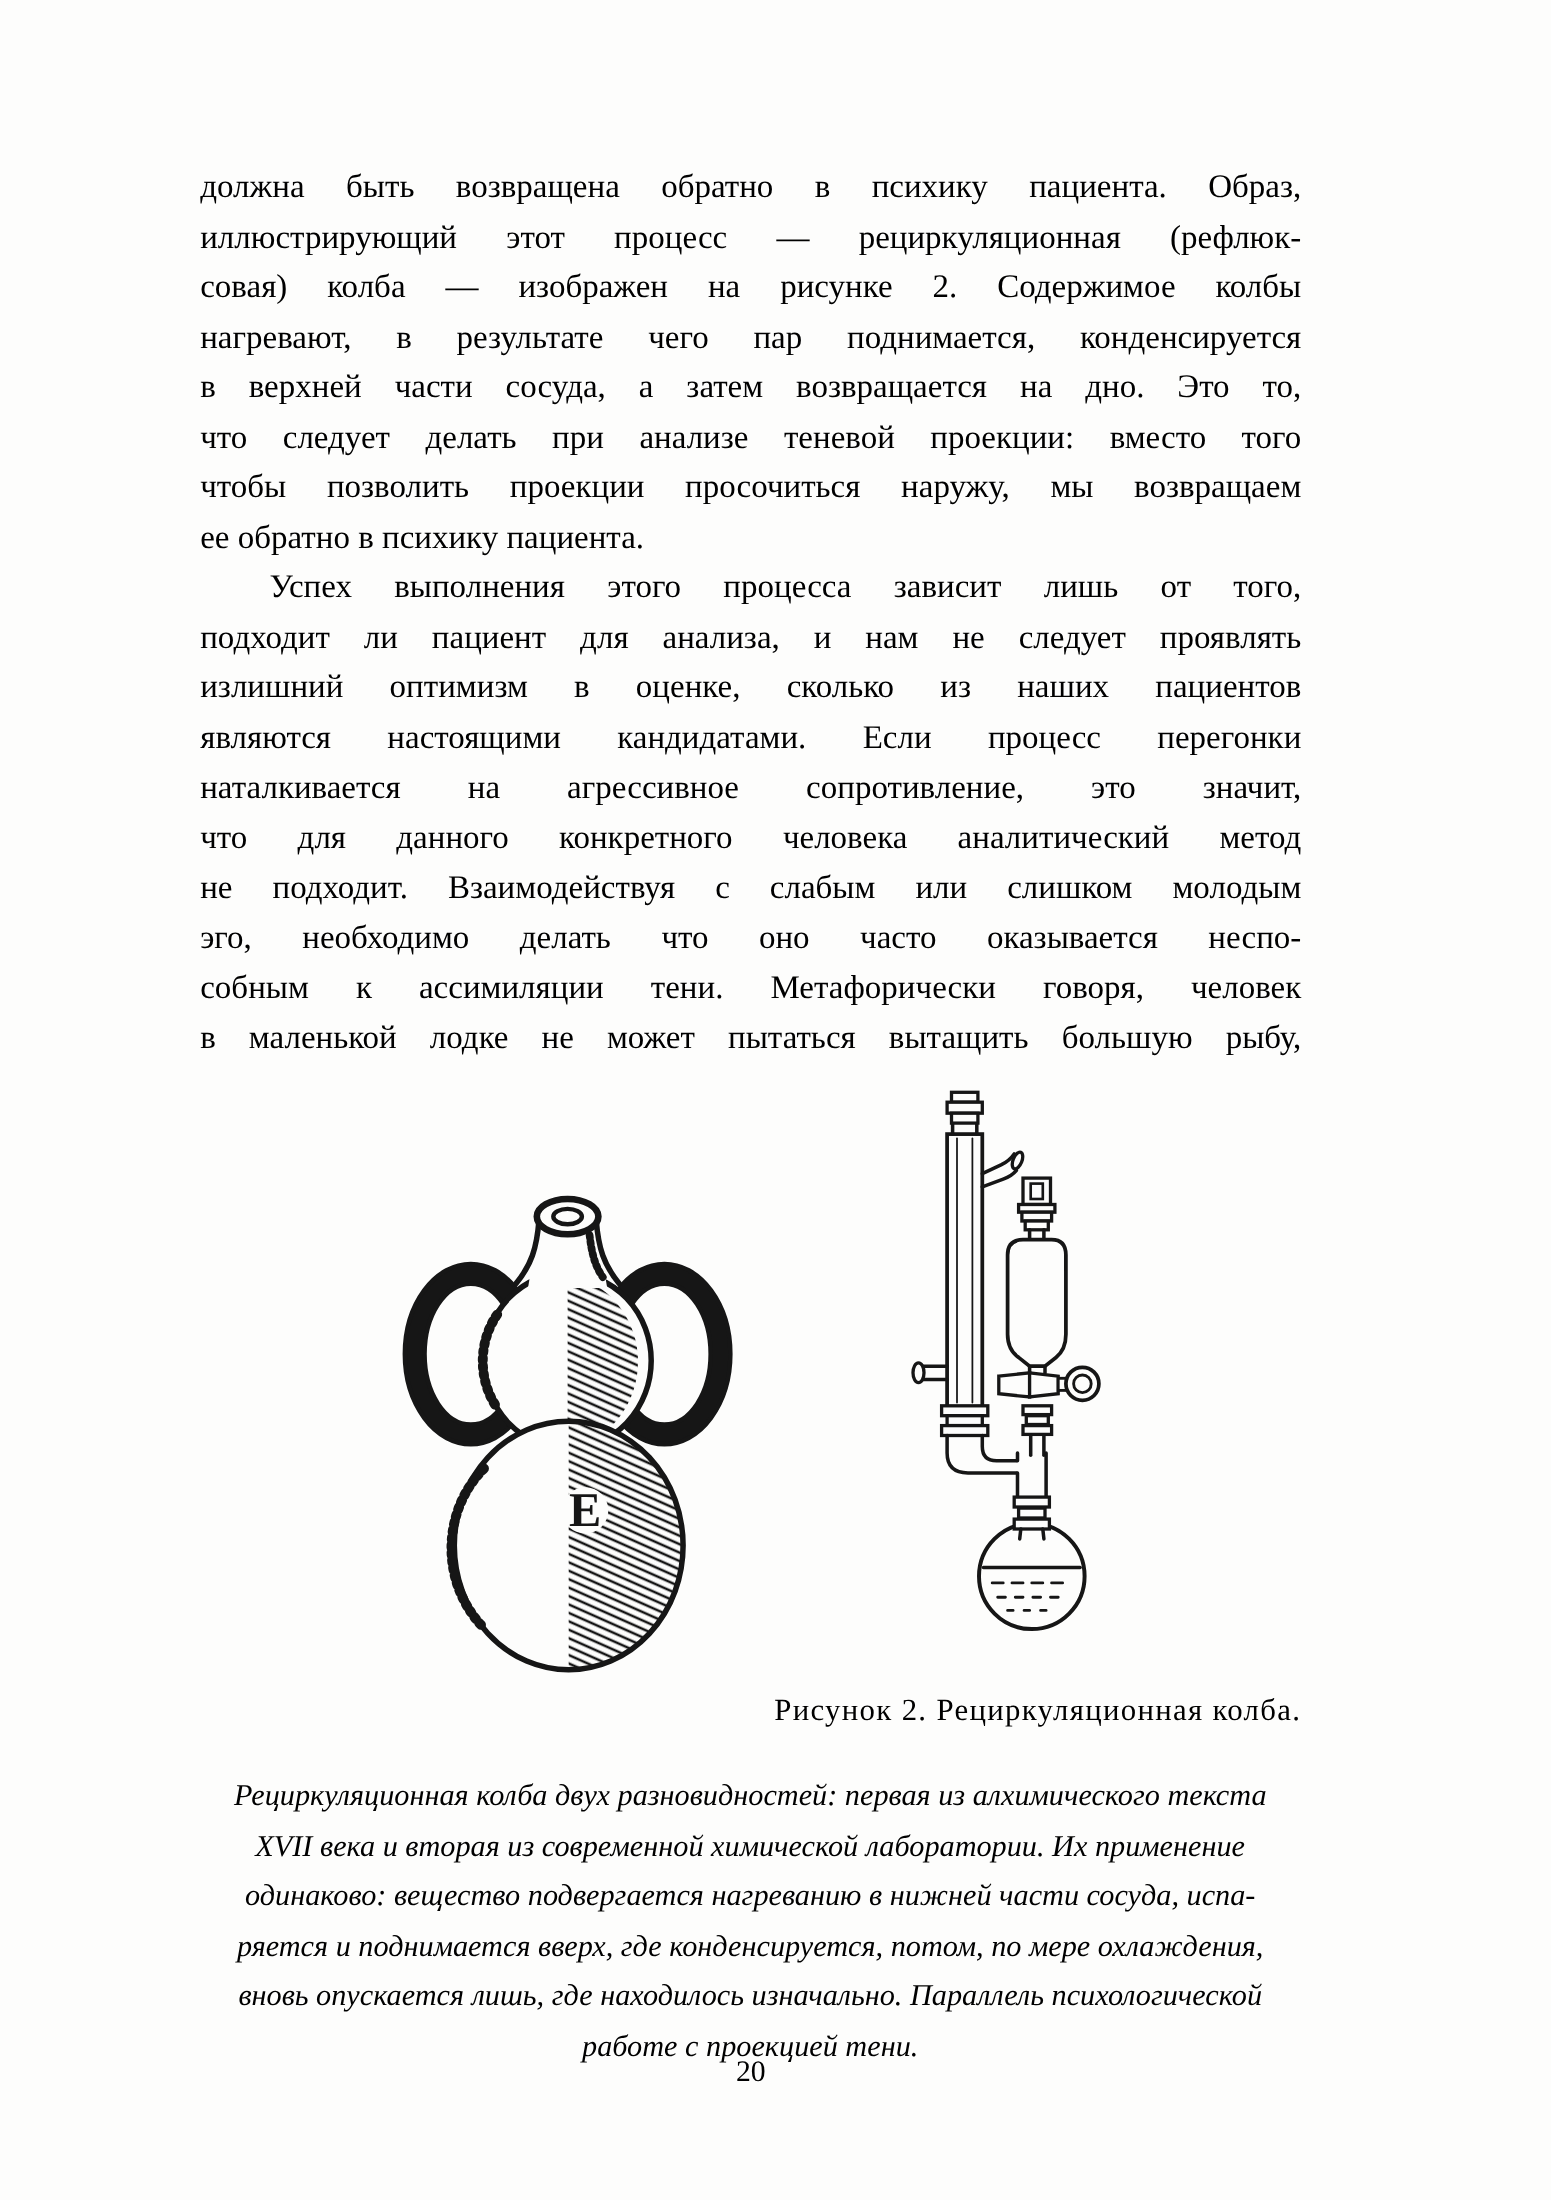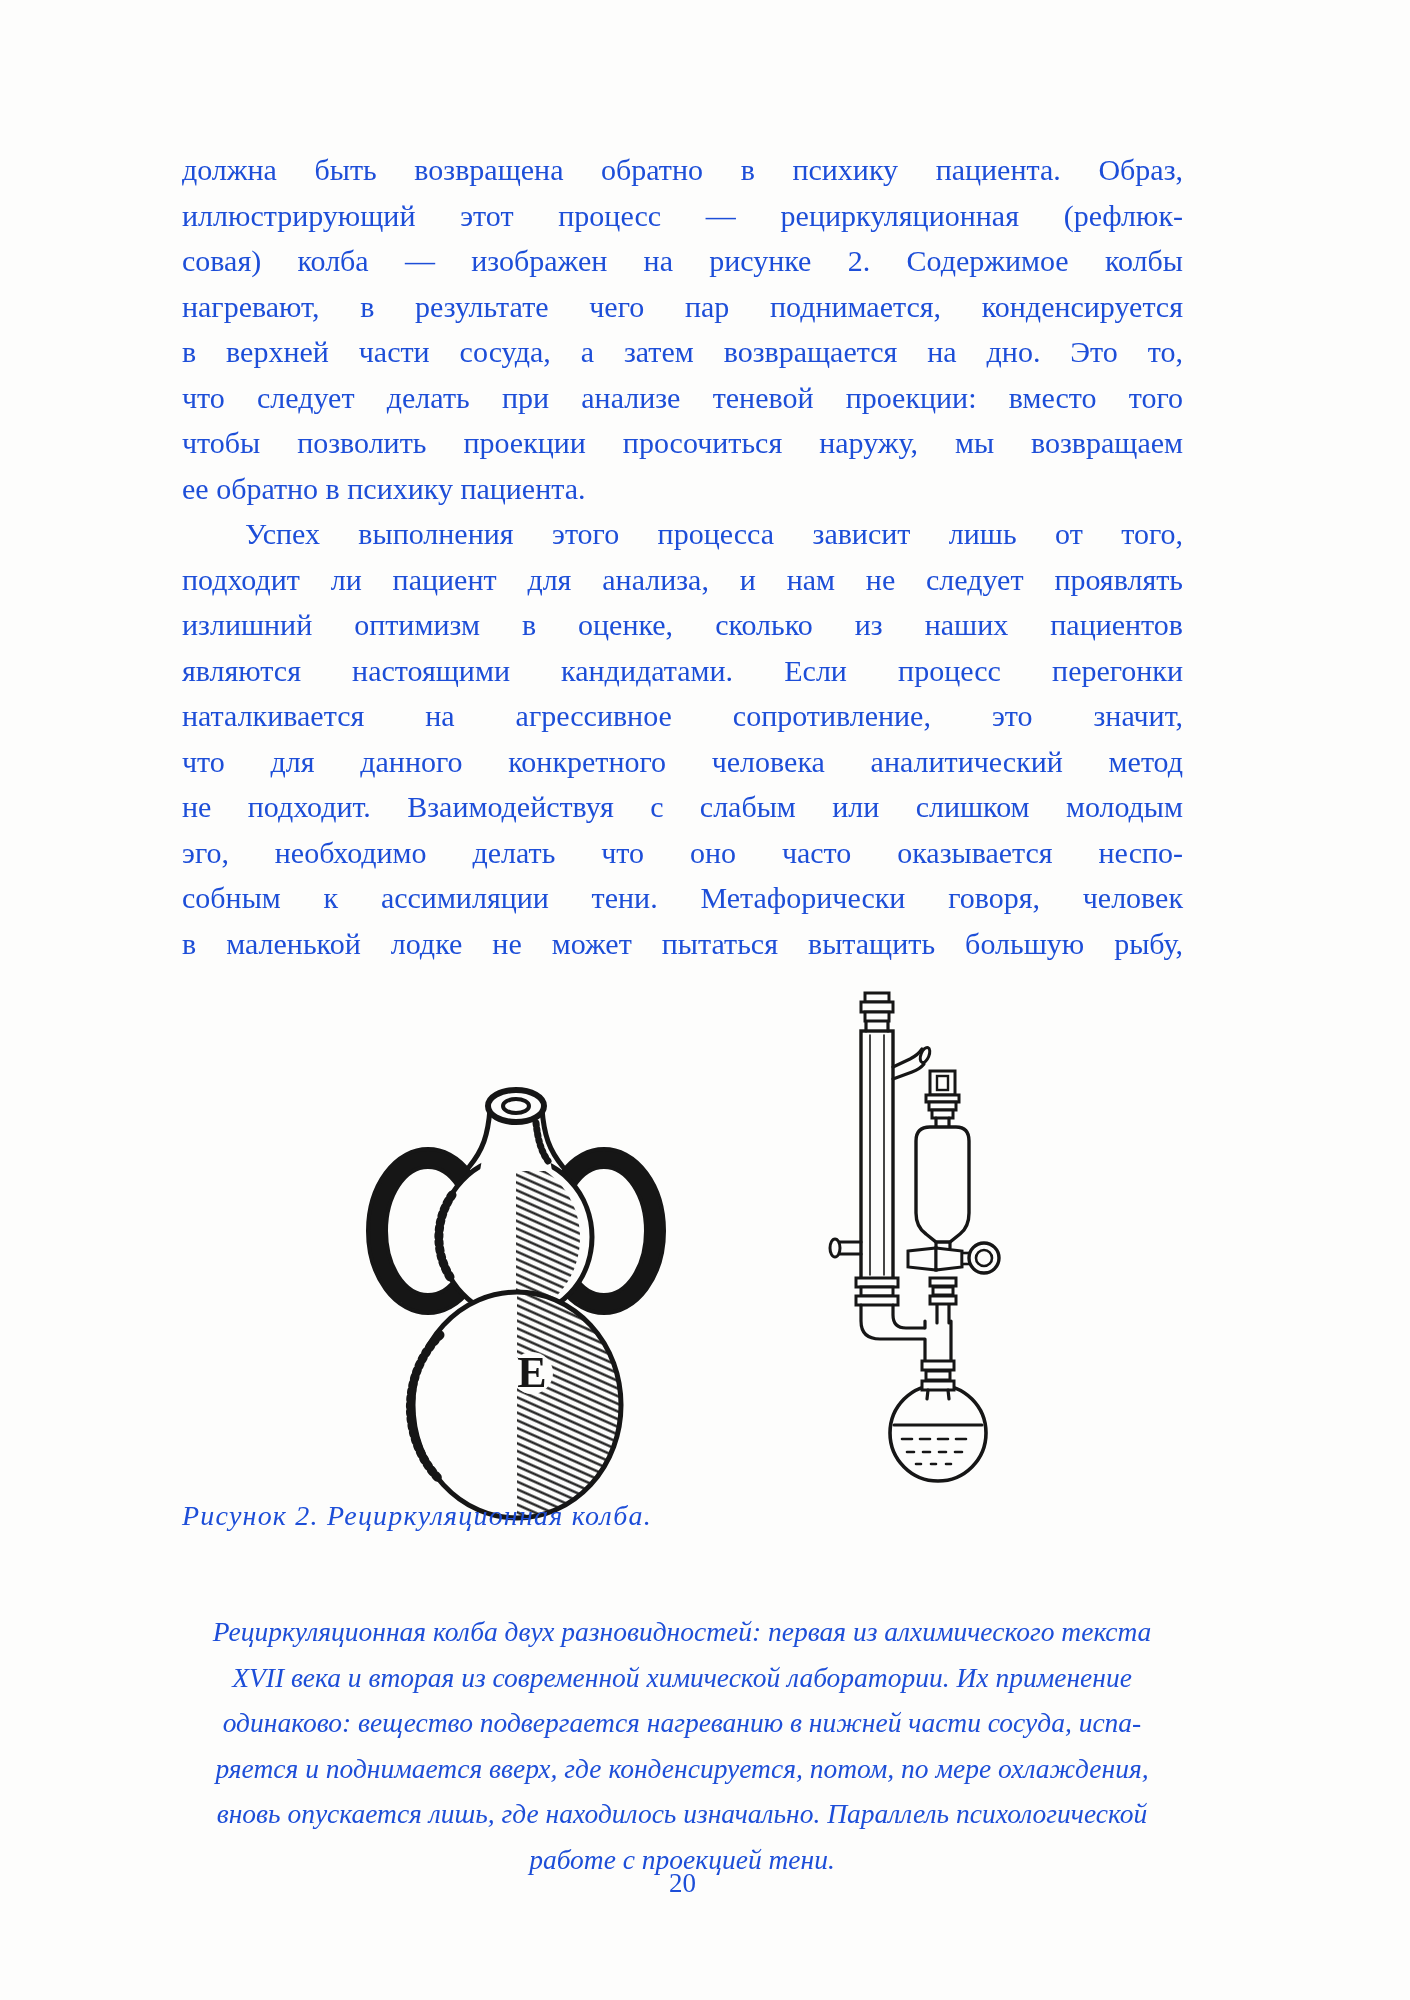--- a/index.html
+++ b/index.html
@@ -1,21 +1,21 @@
 <!DOCTYPE html>
 <html><head>
 <meta charset="utf-8">
 <style>
   html, body { margin: 0; padding: 0; }
   .page {
     position: relative;
     width: 1410px;
     height: 2000px;
     background: #fdfdfc;
-    color: #1d4ed8;
+    color: #000000;
     font-family: "Liberation Serif", "DejaVu Serif", serif;
     overflow: hidden;
   }
   .text-block {
     position: absolute;
     left: 182px;
     top: 147px;
     width: 1001px;
     font-size: 30px;
     line-height: 45.5px;
@@ -26,24 +26,23 @@
   .fig {
     position: absolute;
     left: 300px;
     top: 975px;
     width: 800px;
     height: 560px;
   }
   .cap-title {
     position: absolute;
     left: 182px;
-    top: 1500px;
+    top: 1540px;
     width: 1001px;
-    text-align: left;
-    font-style: italic;
+    text-align: right;
     font-size: 28px;
     letter-spacing: 1.2px;
   }
   .cap-lines {
     position: absolute;
     left: 152px;
     top: 1609px;
     width: 1060px;
     font-style: italic;
     font-size: 27.5px;

